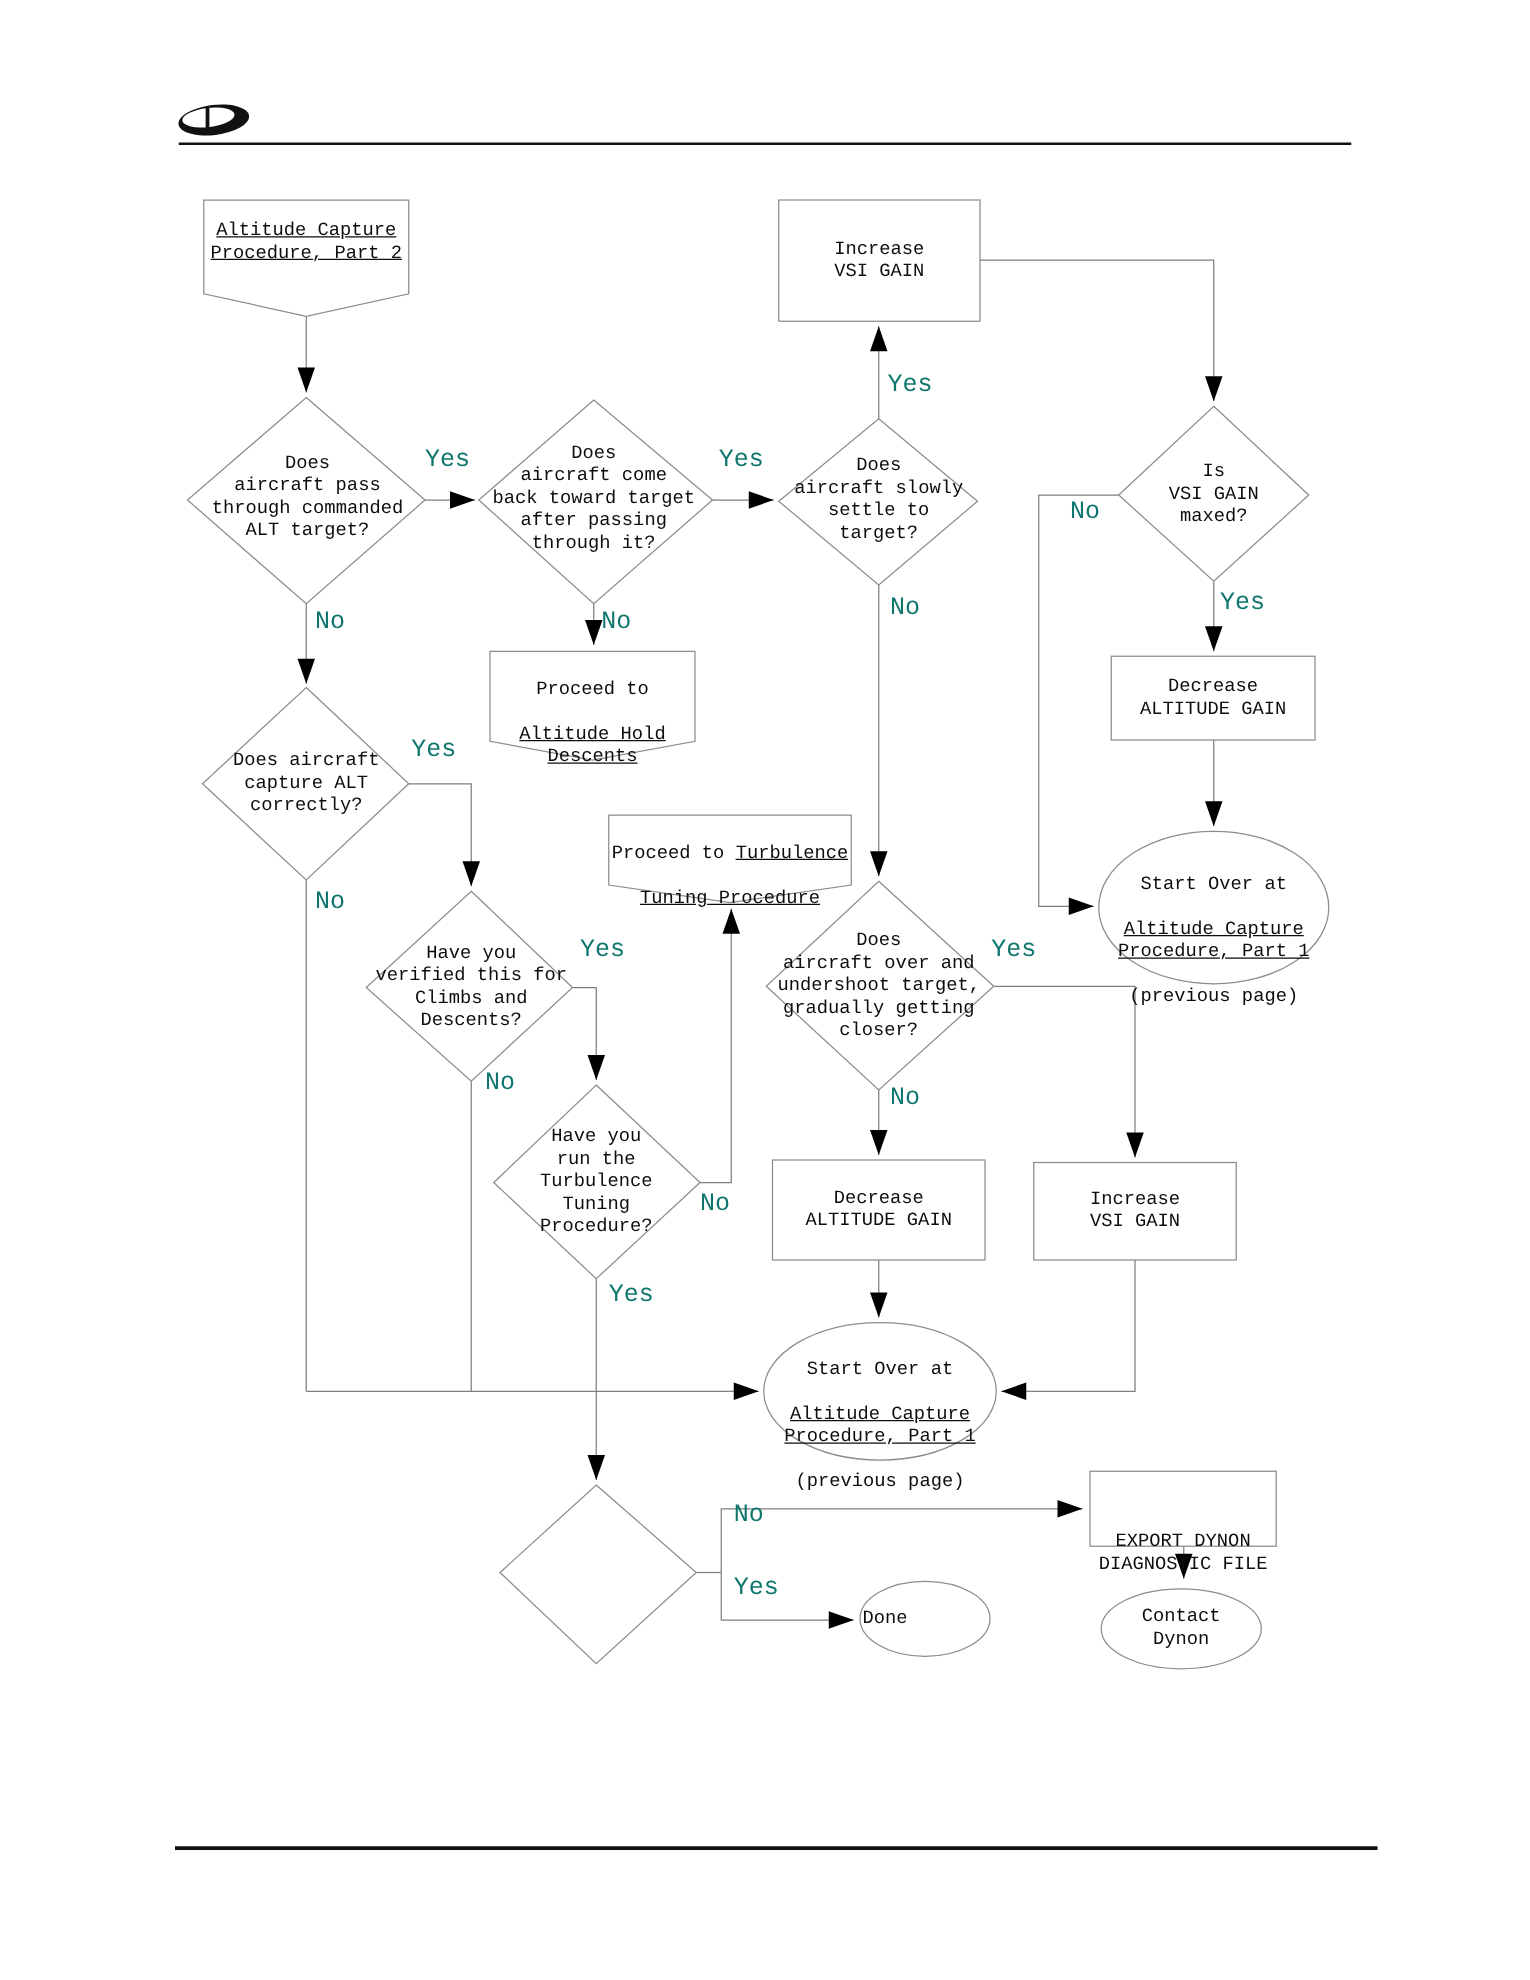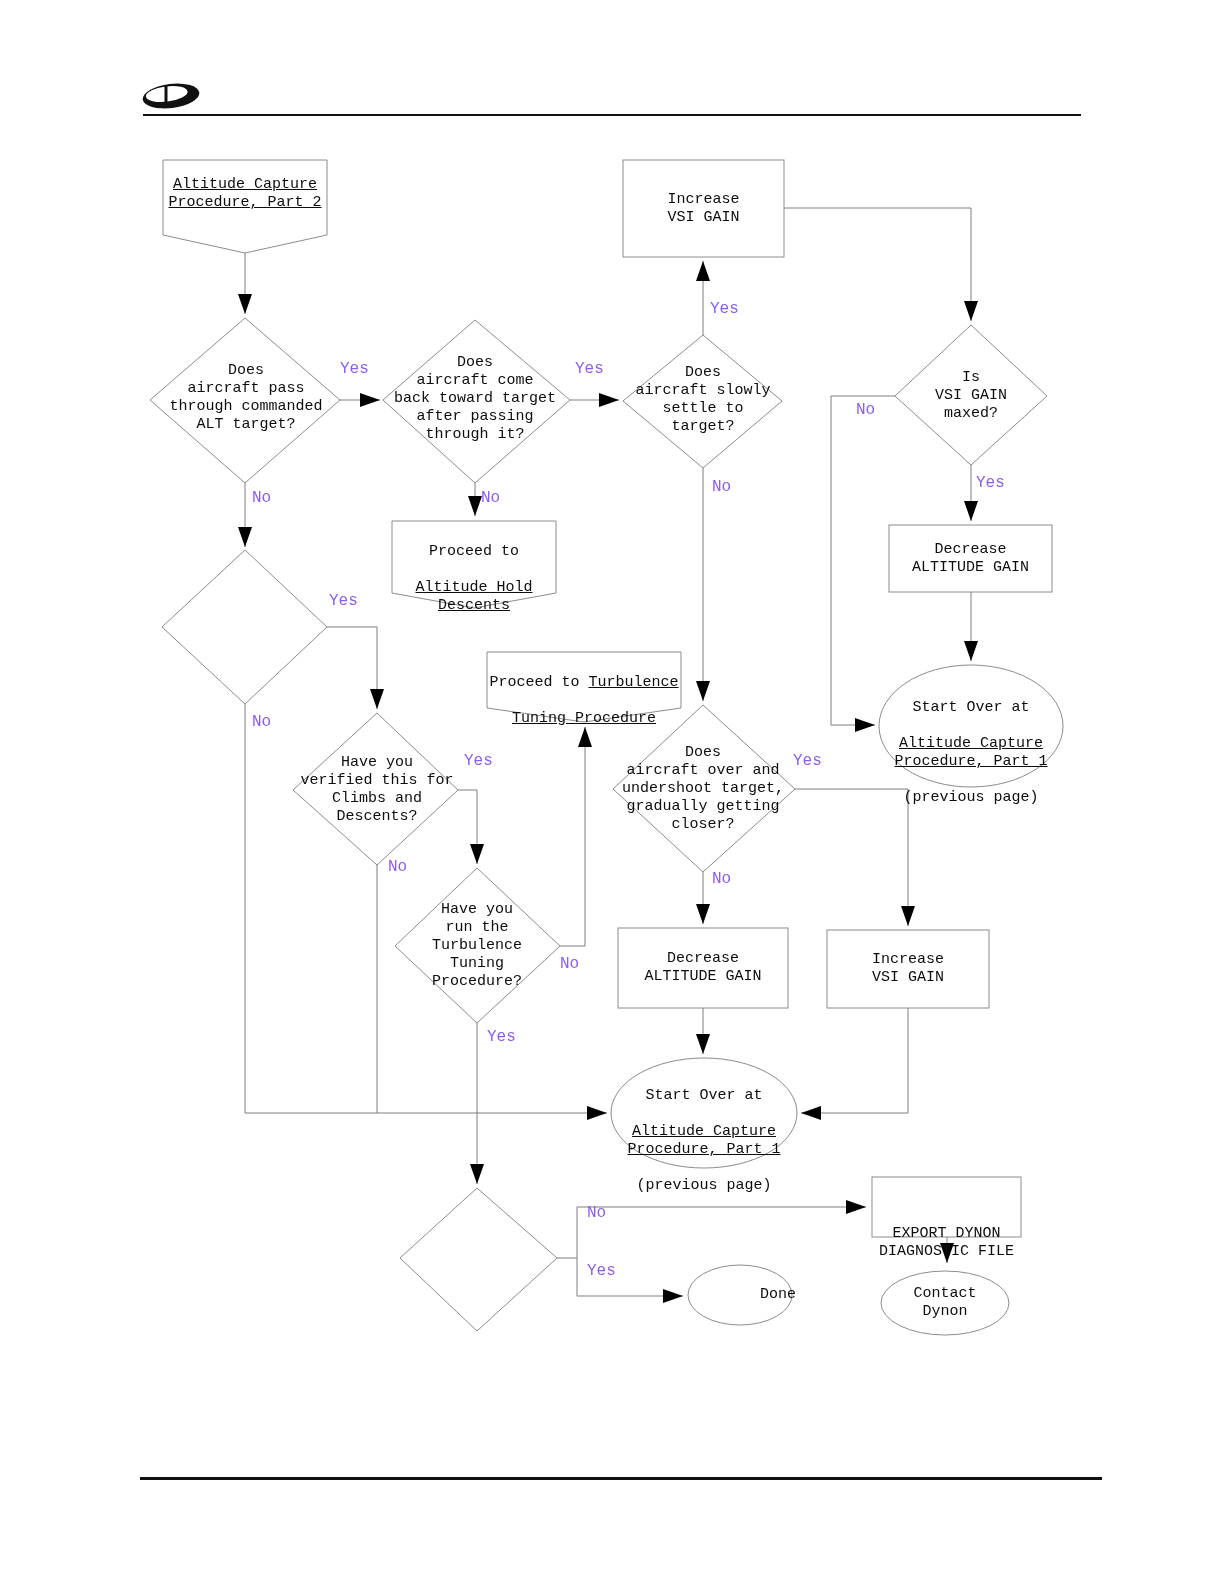--- a/index.html
+++ b/index.html
@@ -2,21 +2,21 @@
 <html><head>
 <meta charset="utf-8">
 <style>
   html,body{margin:0;padding:0;background:#fff;}
   .stage{position:relative;width:1224px;height:1584px;background:#fff;overflow:hidden;
          font-family:Liberation Mono, monospace;color:#0d0d0d;}
   svg.layer{position:absolute;left:0;top:0;width:1224px;height:1584px;}
   .nt{position:absolute;text-align:center;font-size:15px;line-height:18px;
       white-space:pre-line;color:#0d0d0d;}
   .u{text-decoration:underline;white-space:pre-line;}
-  .el{position:absolute;font-size:16px;line-height:18px;color:#8b5cf6;white-space:nowrap;}
+  .el{position:absolute;font-size:20px;line-height:18px;color:#0f766e;white-space:nowrap;}
   .flexc{display:flex;align-items:center;justify-content:center;}
   .rule{position:absolute;background:#111;}
 </style>
 </head>
 <body>
 
 <div class="stage">
 
   <svg class="layer" style="height:130px">
     <g>
@@ -115,20 +115,23 @@
     <span>Start Over at</span><br>
     <span class="u">Altitude Capture
 Procedure, Part 1</span><br>
     <span>(previous page)</span>
   </div>
   <div class="nt" style="left:392px;top:525px;width:164px">
     <span>Proceed to</span><br>
     <span class="u">Altitude Hold
 Descents</span>
   </div>
+  <div class="nt" style="left:162px;top:600px;width:166px">Does aircraft
+capture ALT
+correctly?</div>
   <div class="nt" style="left:293px;top:754px;width:168px">Have you
 verified this for
 Climbs and
 Descents?</div>
   <div class="nt" style="left:487px;top:656px;width:194px">
     <span>Proceed to </span><span class="u">Turbulence</span><br>
     <span class="u">Tuning Procedure</span>
   </div>
   <div class="nt" style="left:608px;top:744px;width:190px">Does
 aircraft over and
@@ -145,21 +148,21 @@
   <div class="nt flexc" style="left:827px;top:930px;width:162px;height:78px">Increase
 VSI GAIN</div>
   <div class="nt" style="left:611px;top:1069px;width:186px">
     <span>Start Over at</span><br>
     <span class="u">Altitude Capture
 Procedure, Part 1</span><br>
     <span>(previous page)</span>
   </div>
   <div class="nt flexc" style="left:872px;top:1213px;width:149px;height:60px">EXPORT DYNON
 DIAGNOSTIC FILE</div>
-  <div class="nt flexc" style="left:726px;top:1265px;width:104px;height:60px">Done</div>
+  <div class="nt flexc" style="left:656px;top:1265px;width:104px;height:60px">Done</div>
   <div class="nt flexc" style="left:881px;top:1271px;width:128px;height:64px">Contact
 Dynon</div>
 
   <div class="el" style="left:340px;top:360px">Yes</div>
   <div class="el" style="left:252px;top:489px">No</div>
   <div class="el" style="left:575px;top:360px">Yes</div>
   <div class="el" style="left:481px;top:489px">No</div>
   <div class="el" style="left:710px;top:300px">Yes</div>
   <div class="el" style="left:712px;top:478px">No</div>
   <div class="el" style="left:856px;top:401px">No</div>

